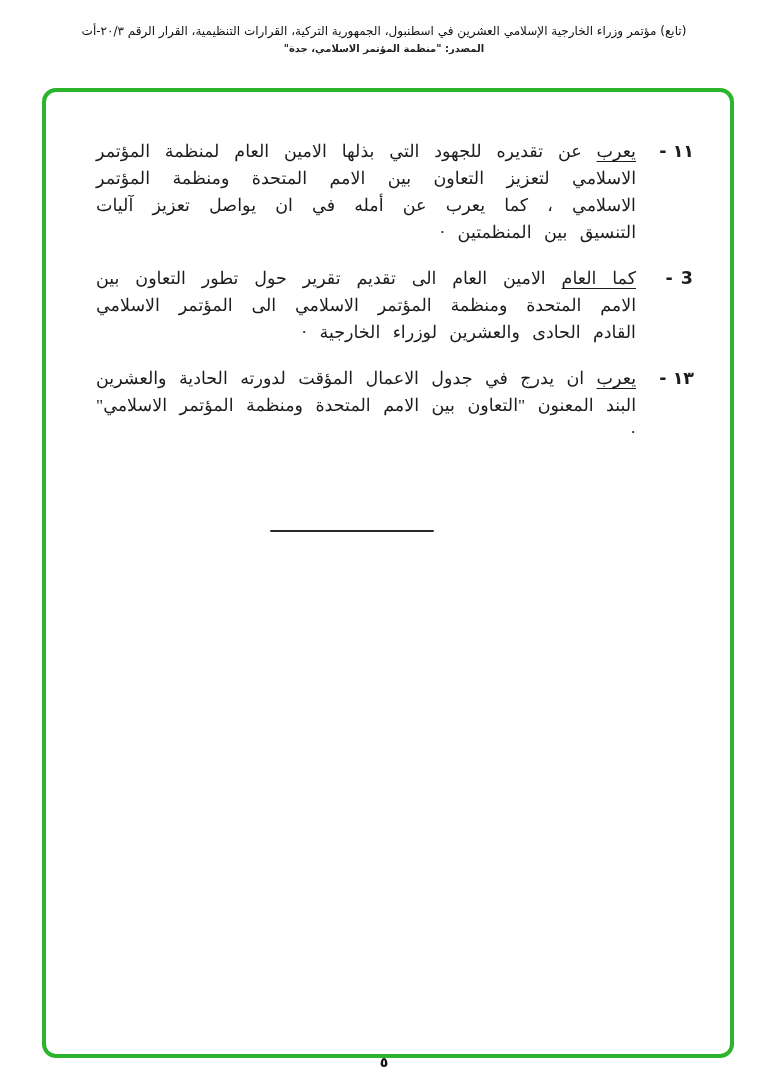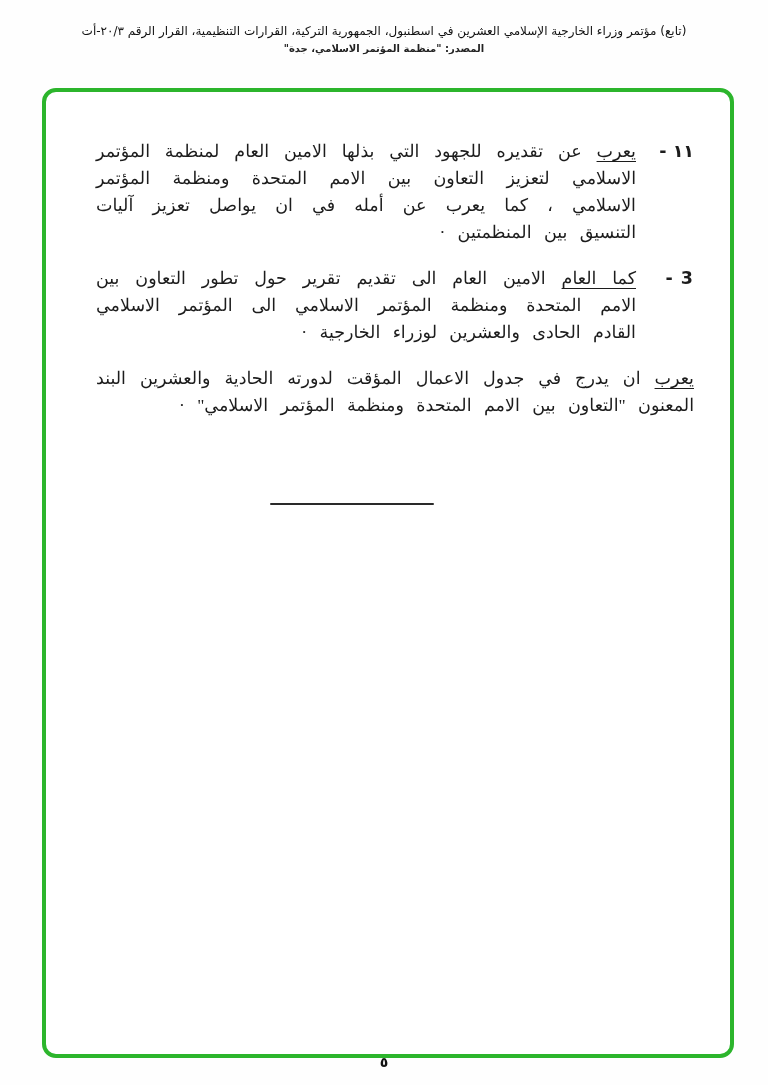--- a/index.html
+++ b/index.html
@@ -110,20 +110,21 @@
       <span class="para-num">١١ -</span>
       <span class="para-body"><span class="lead">يعرب</span> <span>عن تقديره للجهود التي بذلها الامين العام لمنظمة المؤتمر الاسلامي لتعزيز التعاون بين الامم المتحدة ومنظمة المؤتمر الاسلامي ، كما يعرب عن أمله في ان يواصل تعزيز آليات التنسيق بين المنظمتين ·</span></span>
     </div>
 
     <div class="para">
       <span class="para-num">3 -</span>
       <span class="para-body"><span class="lead">كما العام</span> <span>الامين العام الى تقديم تقرير حول تطور التعاون بين الامم المتحدة ومنظمة المؤتمر الاسلامي الى المؤتمر الاسلامي القادم الحادى والعشرين لوزراء الخارجية ·</span></span>
     </div>
 
     <div class="para">
+      <span class="para-num">١٣ -</span>
       <span class="para-body"><span class="lead">يعرب</span> <span>ان يدرج في جدول الاعمال المؤقت لدورته الحادية والعشرين البند المعنون "التعاون بين الامم المتحدة ومنظمة المؤتمر الاسلامي" ·</span></span>
     </div>
 
     <div class="divider-row">
       <div class="divider"></div>
     </div>
 
   </div>
 </div>
 

